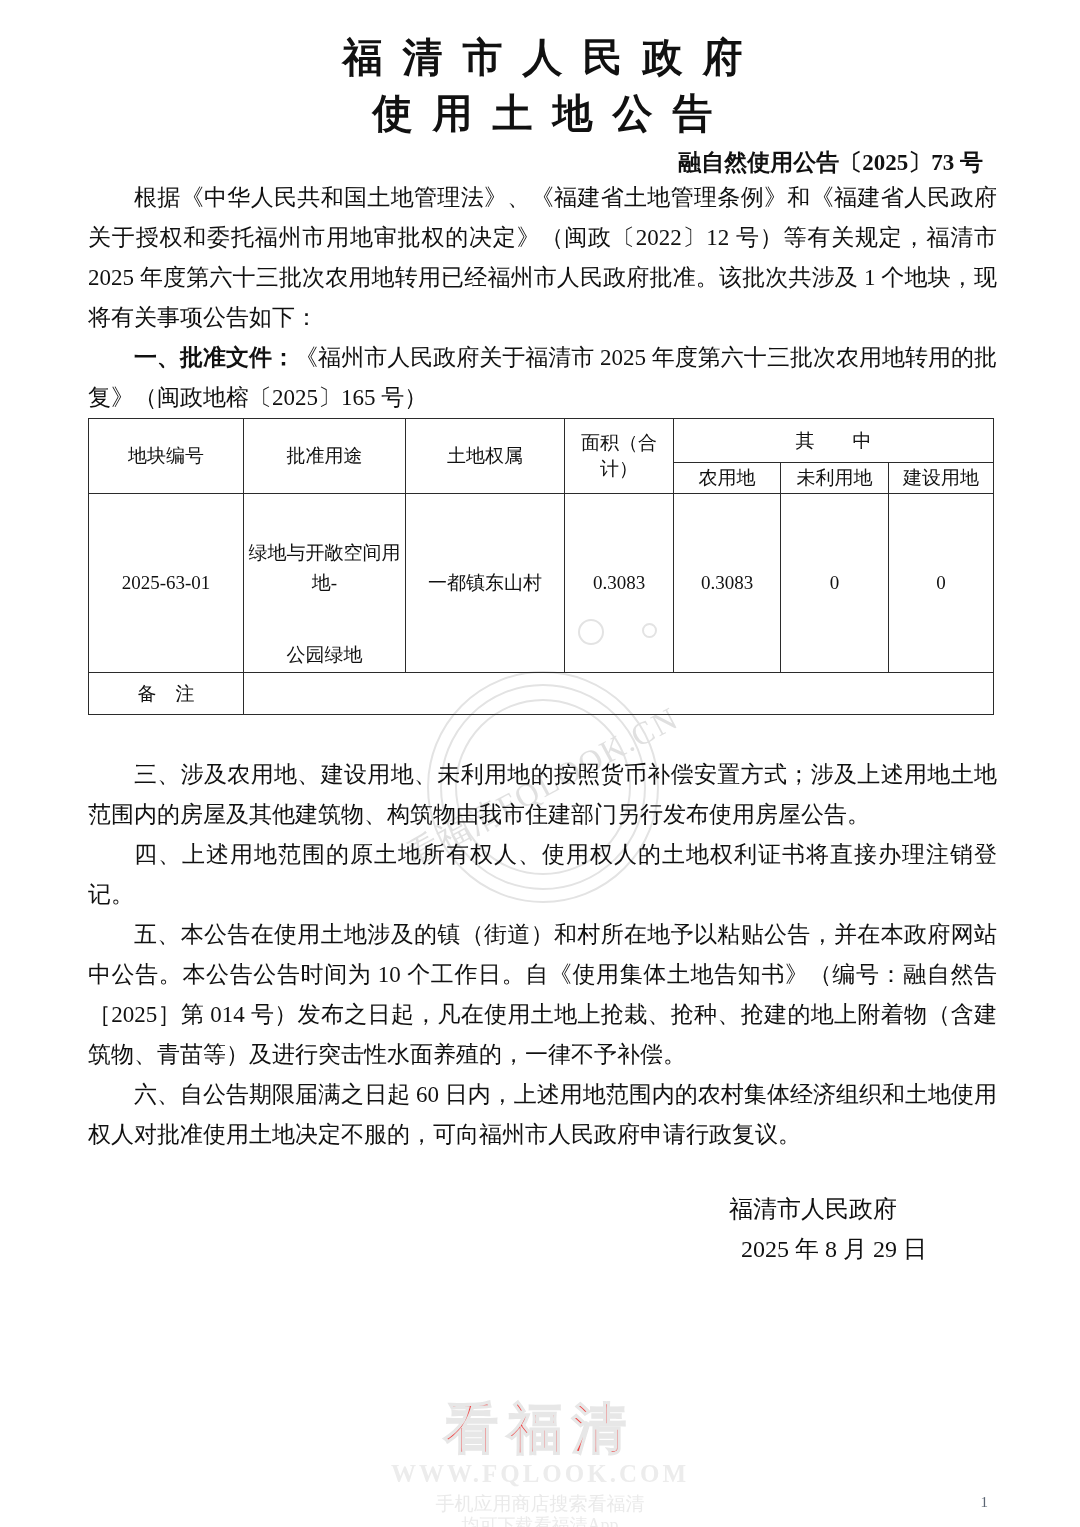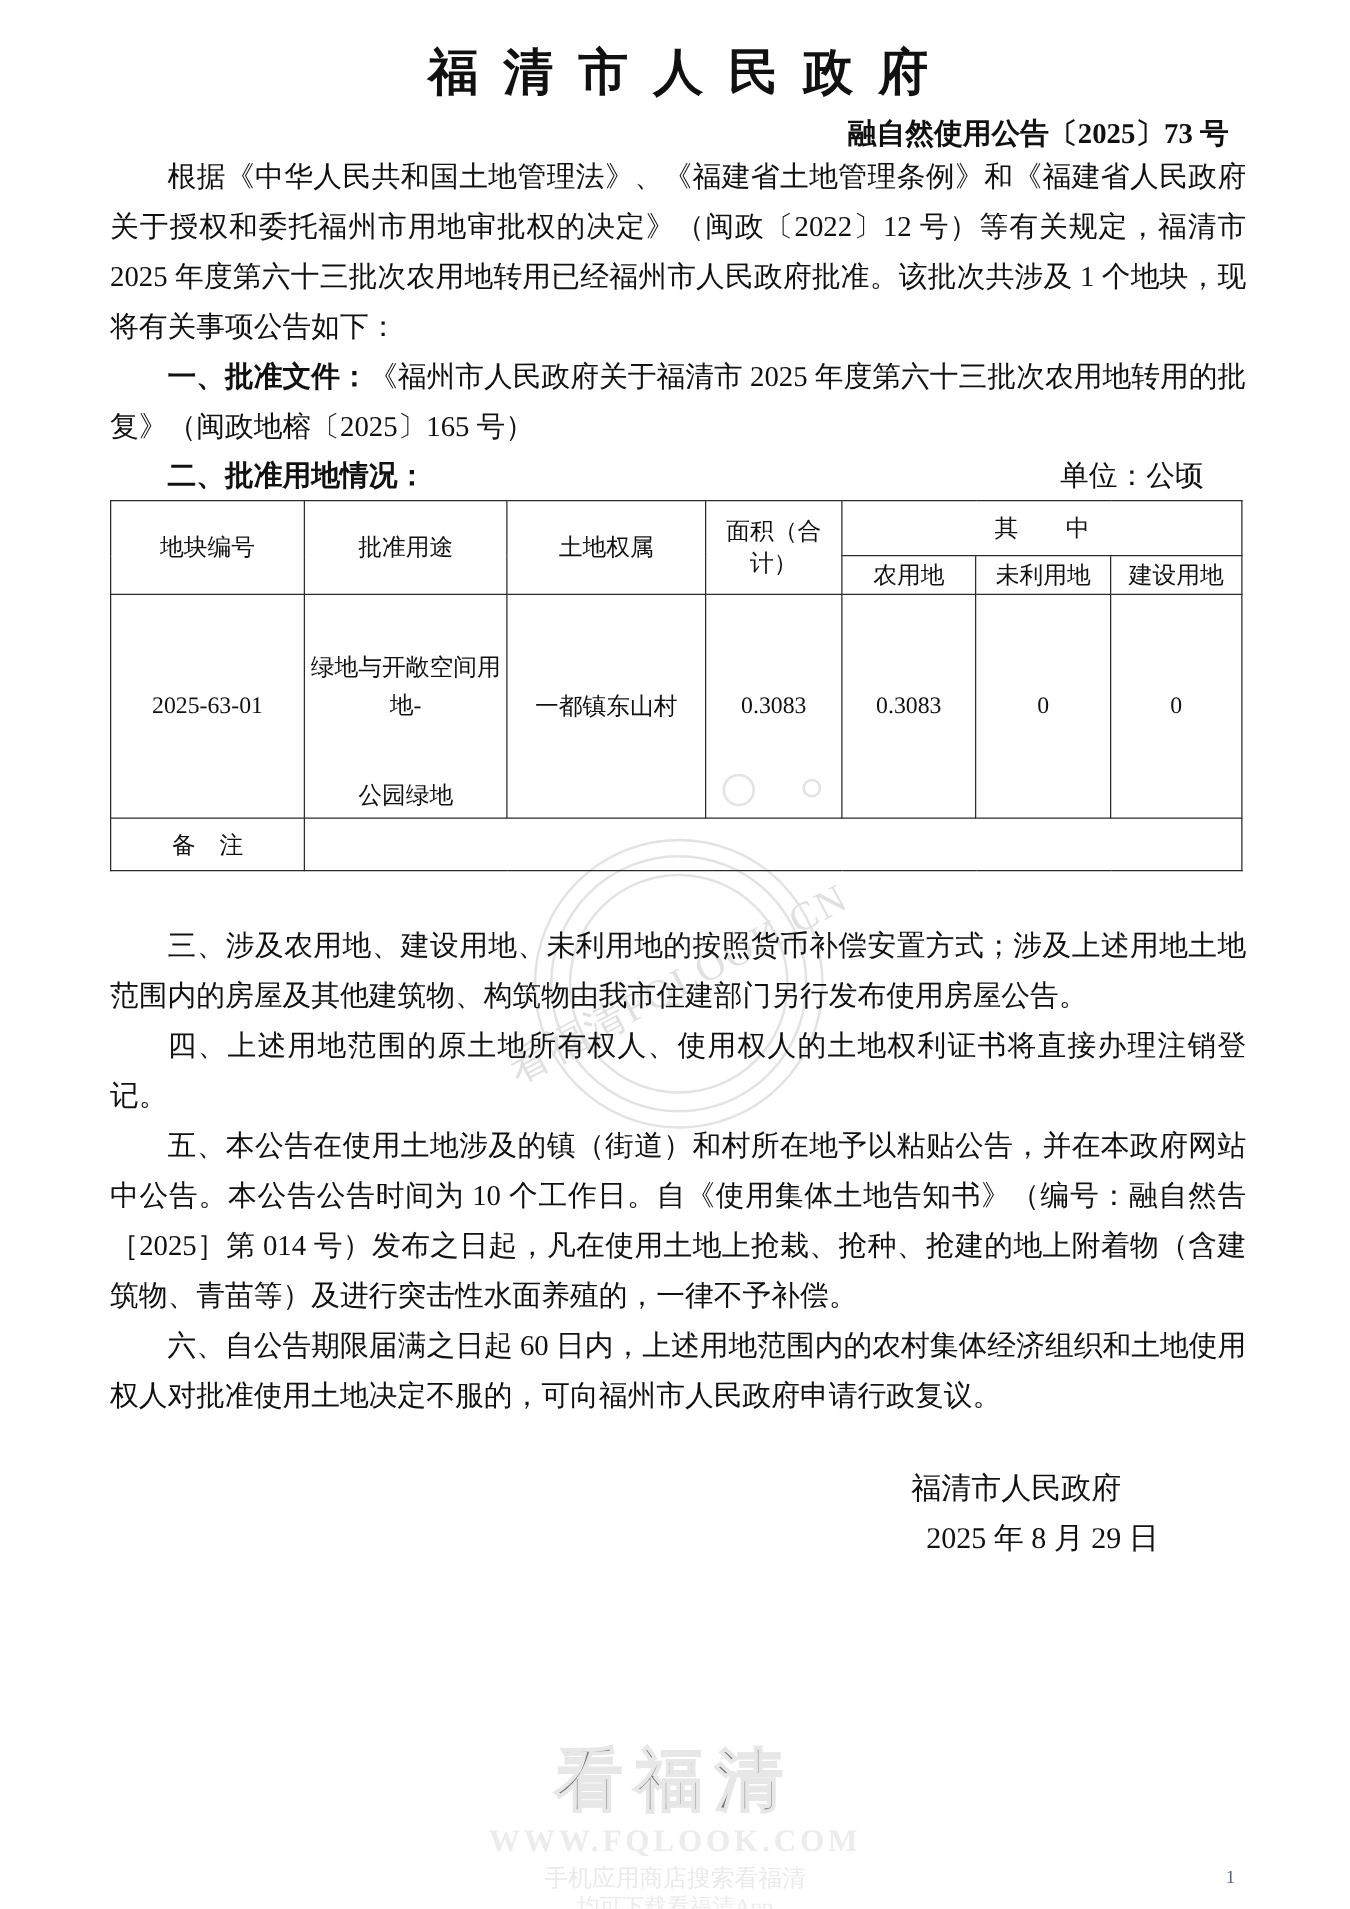--- a/index.html
+++ b/index.html
@@ -27,21 +27,21 @@
   }
   .bubble { position:absolute; border-radius:50%; border:2px solid #e3e3e3; z-index:0; }
   .bubble.b1 { left:578px; top:619px; width:26px; height:26px; }
   .bubble.b2 { left:642px; top:623px; width:15px; height:15px; }
   .footer-wm {
     position:absolute; left:0; right:0; top:1398px;
     text-align:center; z-index:0; line-height:1.15;
   }
   .footer-wm .wm-big {
     font-size:54px; font-weight:bold; letter-spacing:10px;
-    color:#737373;font-family:Liberation Mono, monospace; -webkit-text-stroke:1.5px #e7e7e7;
+    color:#ef4444; -webkit-text-stroke:1.5px #e7e7e7;
   }
   .footer-wm .wm-site { font-size:25px; font-weight:bold; letter-spacing:3px; color:#ececec; }
   .footer-wm .wm-s1 { font-size:19px; color:#eaeaea; margin-top:4px; }
   .footer-wm .wm-s2 { font-size:18px; color:#ebebeb; }
   
   .content {
     position:absolute; left:88px; top:30px; width:909px; z-index:1;
   }
   .title { font-size:40px; font-weight:bold; text-align:center;
            letter-spacing:20px; text-indent:20px; line-height:56px; }
@@ -86,31 +86,28 @@
   <div class="footer-wm">
     <div class="wm-big">看福清</div>
     <div class="wm-site">WWW.FQLOOK.COM</div>
     <div class="wm-s1">手机应用商店搜索看福清</div>
     <div class="wm-s2">均可下载看福清App</div>
   </div>
 
   <div class="content">
 
     <div class="title">福清市人民政府</div>
+    <div class="title">使用土地公告</div>
 
     <div class="doc-number">融自然使用公告〔2025〕73 号</div>
 
     <p class="para">根据《中华人民共和国土地管理法》、《福建省土地管理条例》和《福建省人民政府关于授权和委托福州市用地审批权的决定》（闽政〔2022〕12 号）等有关规定，福清市 2025 年度第六十三批次农用地转用已经福州市人民政府批准。该批次共涉及 1 个地块，现将有关事项公告如下：</p>
 
     <p class="para"><span class="bold">一、批准文件：</span><span>《福州市人民政府关于福清市 2025 年度第六十三批次农用地转用的批复》（闽政地榕〔2025〕165 号）</span></p>
 
-    <div class="sec2-row">
-      <span class="label">二、批准用地情况：</span>
-      <span class="unit">单位：公顷</span>
-    </div>
 
     <table class="land">
       <colgroup>
         <col style="width:155px">
           <col style="width:162px">
           <col style="width:159px">
         <col style="width:109px">
           <col style="width:107px">
           <col style="width:108px">
           <col style="width:105px">

